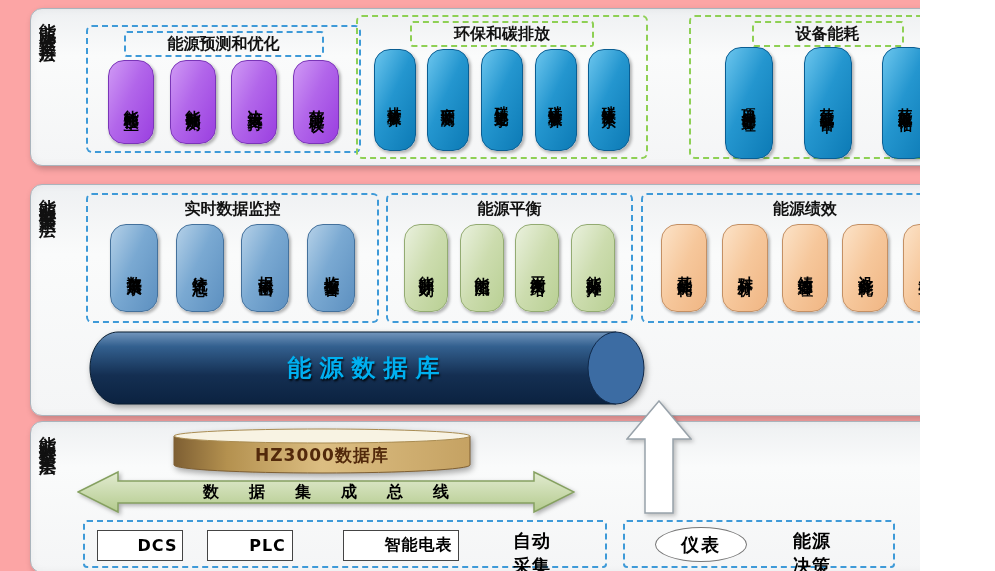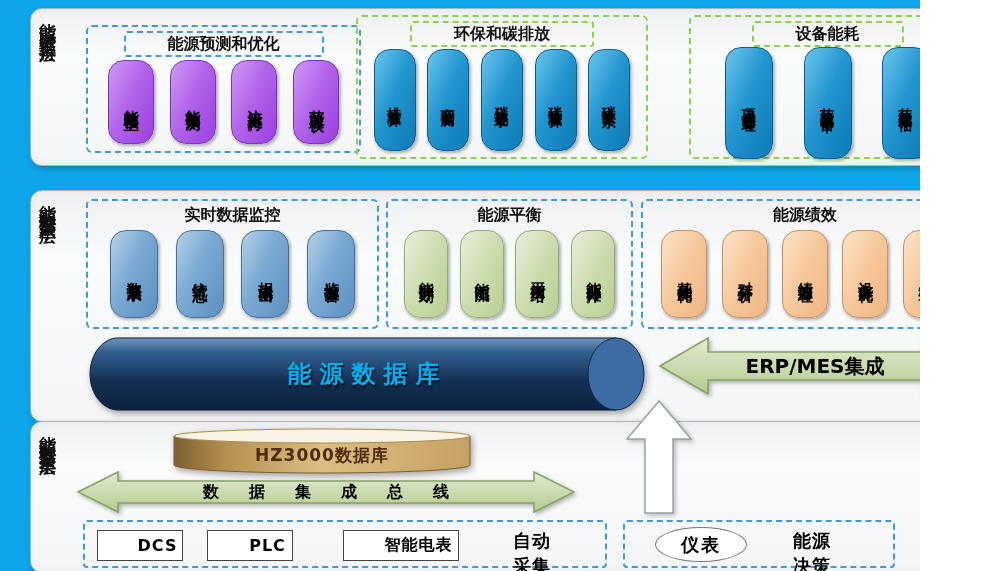--- a/index.html
+++ b/index.html
@@ -1,28 +1,28 @@
 <!DOCTYPE html>
 <html><head>
 <meta charset="utf-8">
 <style>
   * { margin:0; padding:0; box-sizing:border-box; }
   html,body { background:#ffffff; }
   body { font-family:"DejaVu Sans","Liberation Sans",sans-serif; }
-  .page { position:relative; width:920px; height:571px; background:#0ea5e9; overflow:hidden; }
+  .page { position:relative; width:920px; height:571px; background:#fca5a5; overflow:hidden; }
 
   
   .layer {
     position:absolute; left:30px; width:940px;
     background:linear-gradient(180deg,#eef0f2 0%,#fafbfb 30%,#f4f5f6 100%);
     border:1px solid #aab4bc; border-radius:12px;
     box-shadow:2px 3px 6px rgba(0,0,0,.22), inset 0 0 8px rgba(0,0,0,.05);
   }
   .layer1 { top:8px;   height:158px; }
-  .layer2 { top:190px; height:232px; }
+  .layer2 { top:184px; height:232px; }
   .layer3 { top:412px; height:152px;margin-top:9px; }
 
   .vtext { writing-mode:vertical-rl; text-orientation:upright; }
 
   .layer-label {
     position:absolute; left:6px; top:0; height:100%;
     display:flex; align-items:center;
     font-size:17px; font-weight:bold; color:#111; letter-spacing:4px;
   }
 
@@ -194,32 +194,20 @@
             <stop offset="0.6" stop-color="#142f52"></stop>
             <stop offset="1" stop-color="#0b2240"></stop>
           </linearGradient>
         </defs>
         <path d="M29 1 H527 V73 H29 C14 73 1 57 1 37 C1 17 14 1 29 1 Z" fill="url(#cylNavy)" stroke="#081c30" stroke-width="1"></path>
         <ellipse cx="527" cy="37" rx="28" ry="36" fill="#3c6ca3" stroke="#10294a" stroke-width="1"></ellipse>
       </svg>
       <div class="cyl-text">能源数据库</div>
     </div>
 
-    <div class="arrow erp-arrow">
-      <svg viewBox="0 0 312 62" preserveAspectRatio="none">
-        <defs>
-          <linearGradient id="grnA" x1="0" y1="0" x2="0" y2="1">
-            <stop offset="0" stop-color="#e2ebd1"></stop>
-            <stop offset="1" stop-color="#b4cb8e"></stop>
-          </linearGradient>
-        </defs>
-        <polygon points="1,31 49,3 49,17 263,17 263,3 311,31 263,59 263,45 49,45 49,59" fill="url(#grnA)" stroke="#86a161" stroke-width="1.5"></polygon>
-      </svg>
-      <div class="arrow-text">ERP/MES集成</div>
-    </div>
   </section>
 
   <section class="layer layer3">
     <div class="layer-label vtext">能源数据采集层</div>
 
     <div class="cyl hz-cyl">
       <svg viewBox="0 0 298 46" preserveAspectRatio="none">
         <defs>
           <linearGradient id="cylTan" x1="0" y1="0" x2="1" y2="0">
             <stop offset="0" stop-color="#7e5f33"></stop>

